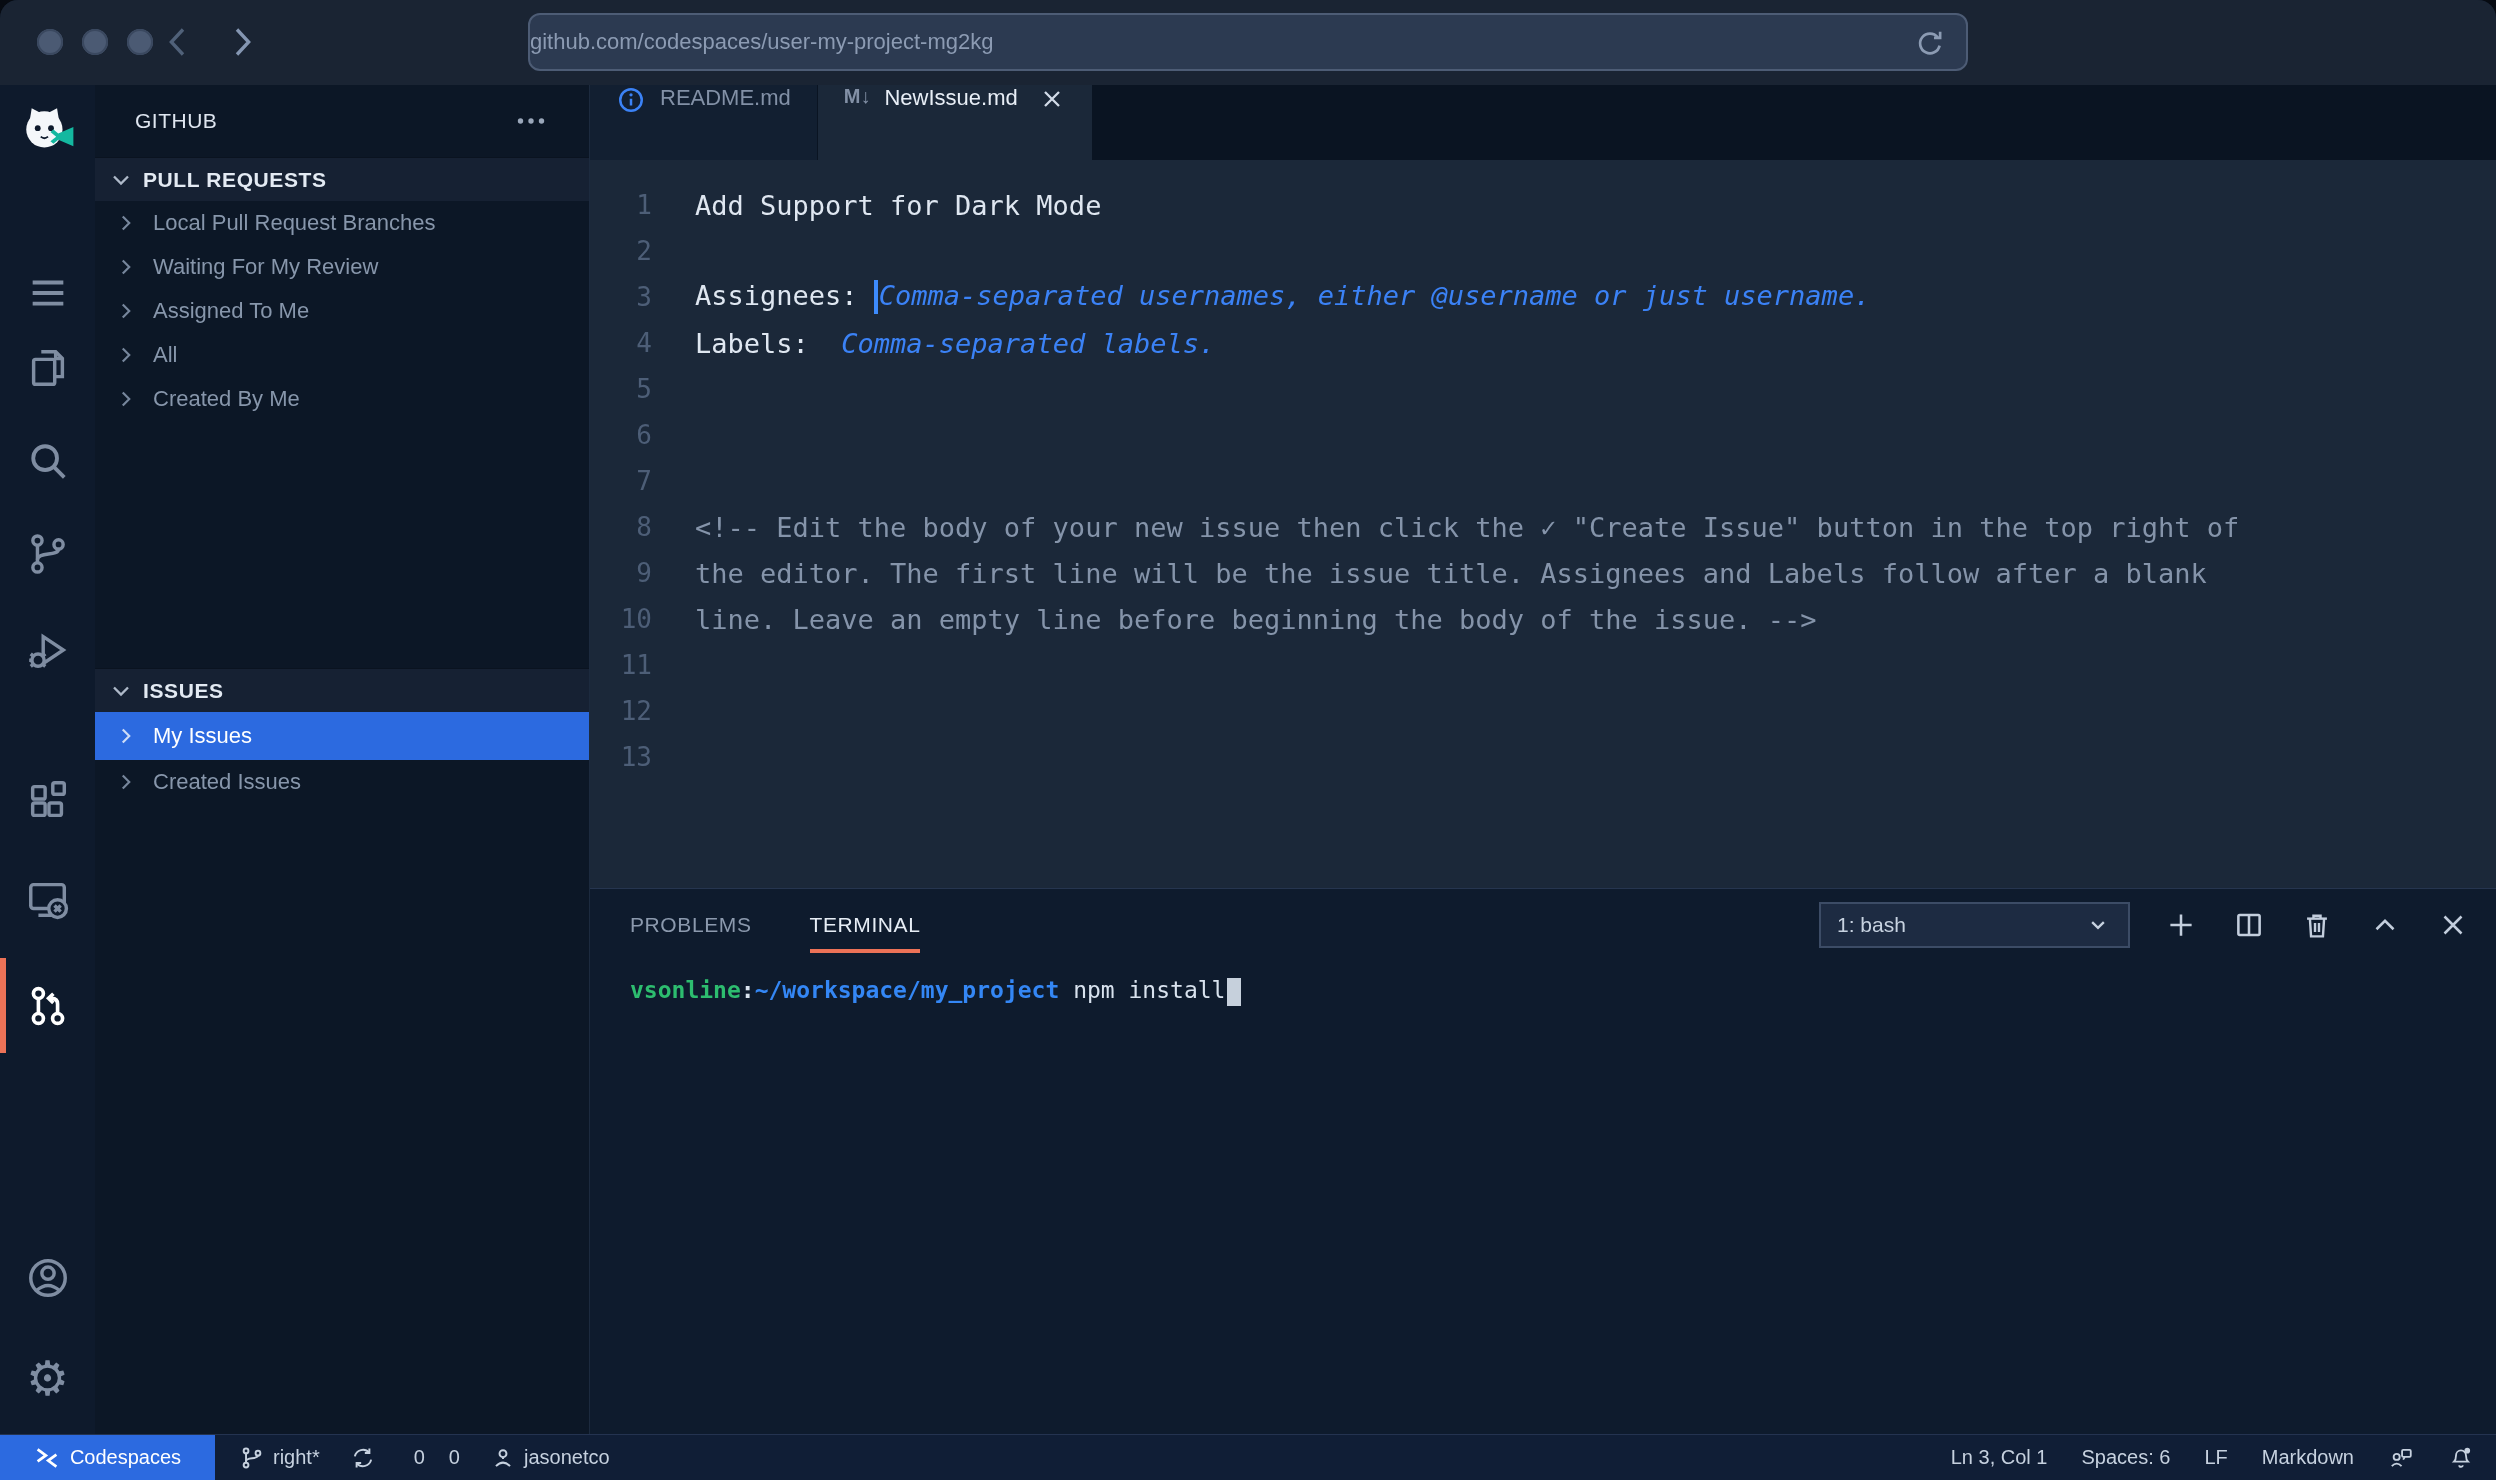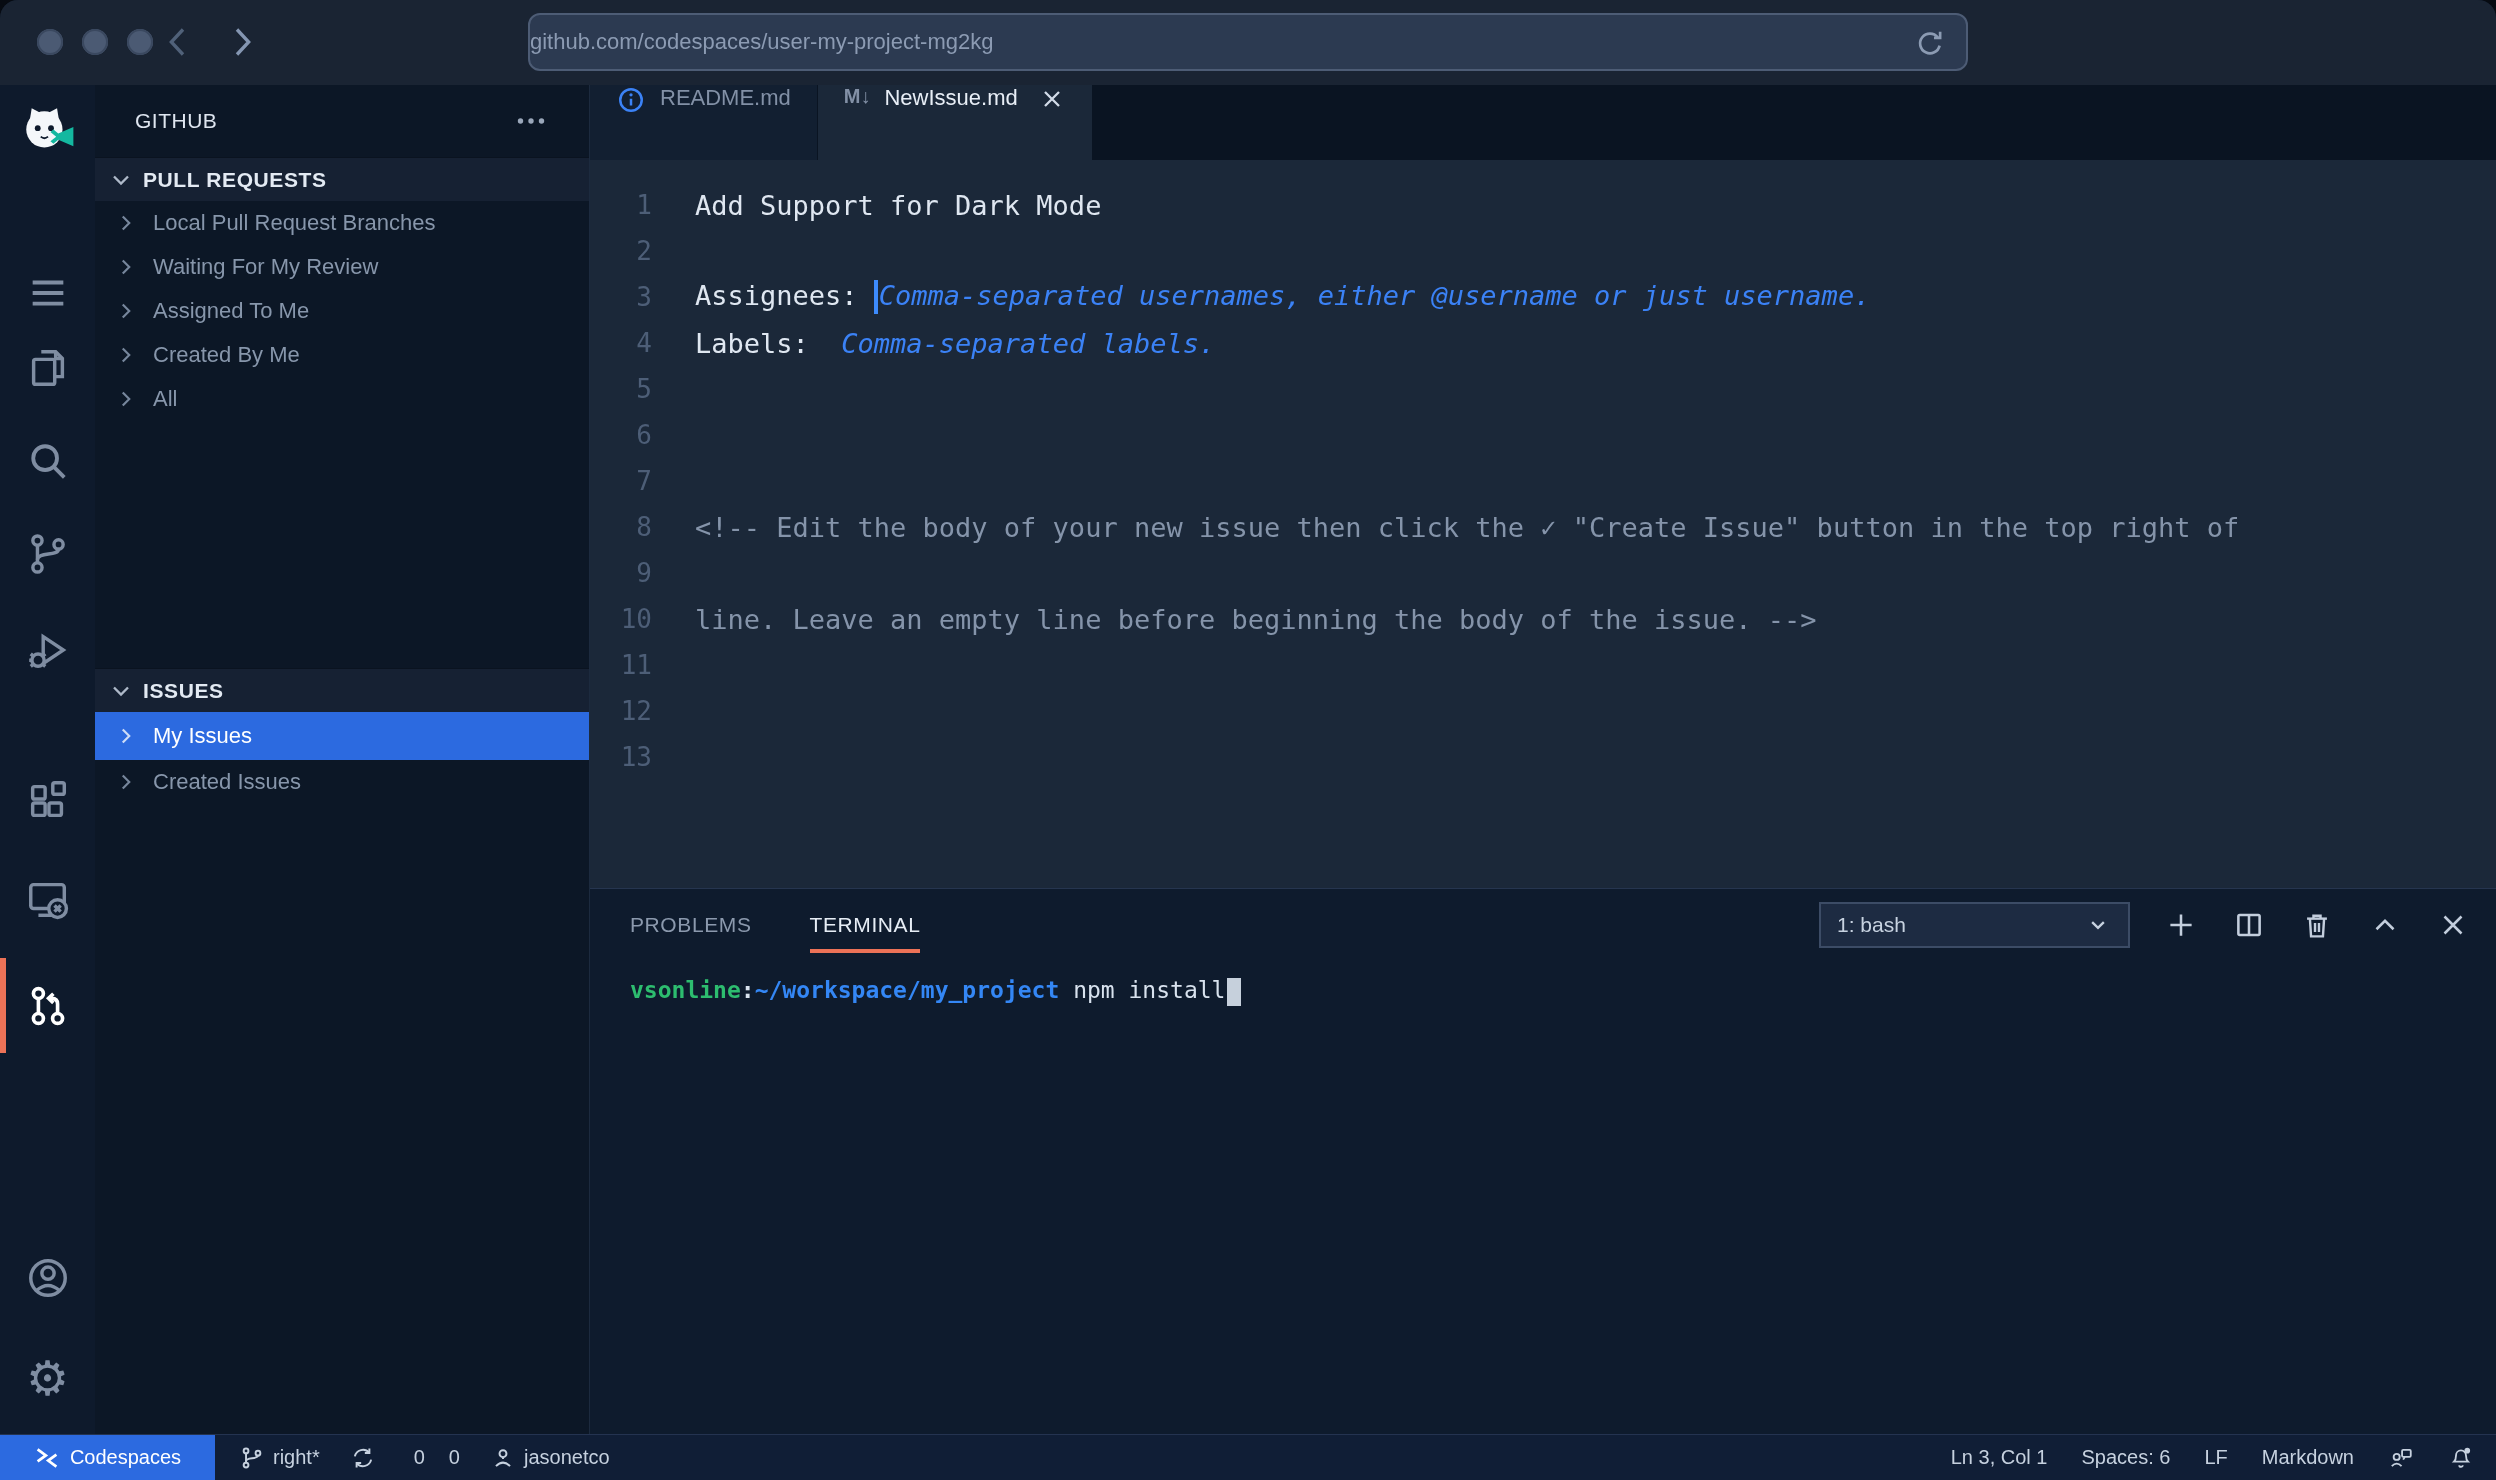--- a/index.html
+++ b/index.html
@@ -260,27 +260,27 @@
       <div class="tree-item">
         <svg viewBox="0 0 24 24" fill="none" stroke="currentColor" stroke-width="2">
             <path d="M9 6 L15 12 L9 18"></path>
           </svg>
         <span>Assigned To Me</span>
       </div>
       <div class="tree-item">
         <svg viewBox="0 0 24 24" fill="none" stroke="currentColor" stroke-width="2">
             <path d="M9 6 L15 12 L9 18"></path>
           </svg>
+        <span>All</span>
+      </div>
+      <div class="tree-item">
+        <svg viewBox="0 0 24 24" fill="none" stroke="currentColor" stroke-width="2">
+            <path d="M9 6 L15 12 L9 18"></path>
+          </svg>
         <span>Created By Me</span>
-      </div>
-      <div class="tree-item">
-        <svg viewBox="0 0 24 24" fill="none" stroke="currentColor" stroke-width="2">
-            <path d="M9 6 L15 12 L9 18"></path>
-          </svg>
-        <span>All</span>
       </div>
 
       <div class="sb-gap"></div>
 
       <div class="sb-sect-header">
         <svg viewBox="0 0 24 24" fill="none" stroke="currentColor" stroke-width="2">
             <path d="M6 9 L12 15 L18 9"></path>
           </svg>
         <span class="sb-sect-label">ISSUES</span>
       </div>
@@ -350,20 +350,21 @@
         <div class="eline">
             <span class="ln">7</span>
             <span class="code"></span>
           </div>
         <div class="eline">
             <span class="ln">8</span>
             <span class="code comment">&lt;!-- Edit the body of your new issue then click the ✓ "Create Issue" button in the top right of</span>
           </div>
         <div class="eline">
             <span class="ln">9</span>
+            <span class="code comment">the editor. The first line will be the issue title. Assignees and Labels follow after a blank</span>
           </div>
         <div class="eline">
             <span class="ln">10</span>
             <span class="code comment">line. Leave an empty line before beginning the body of the issue. --&gt;</span>
           </div>
         <div class="eline">
             <span class="ln">11</span>
             <span class="code"></span>
           </div>
         <div class="eline">

